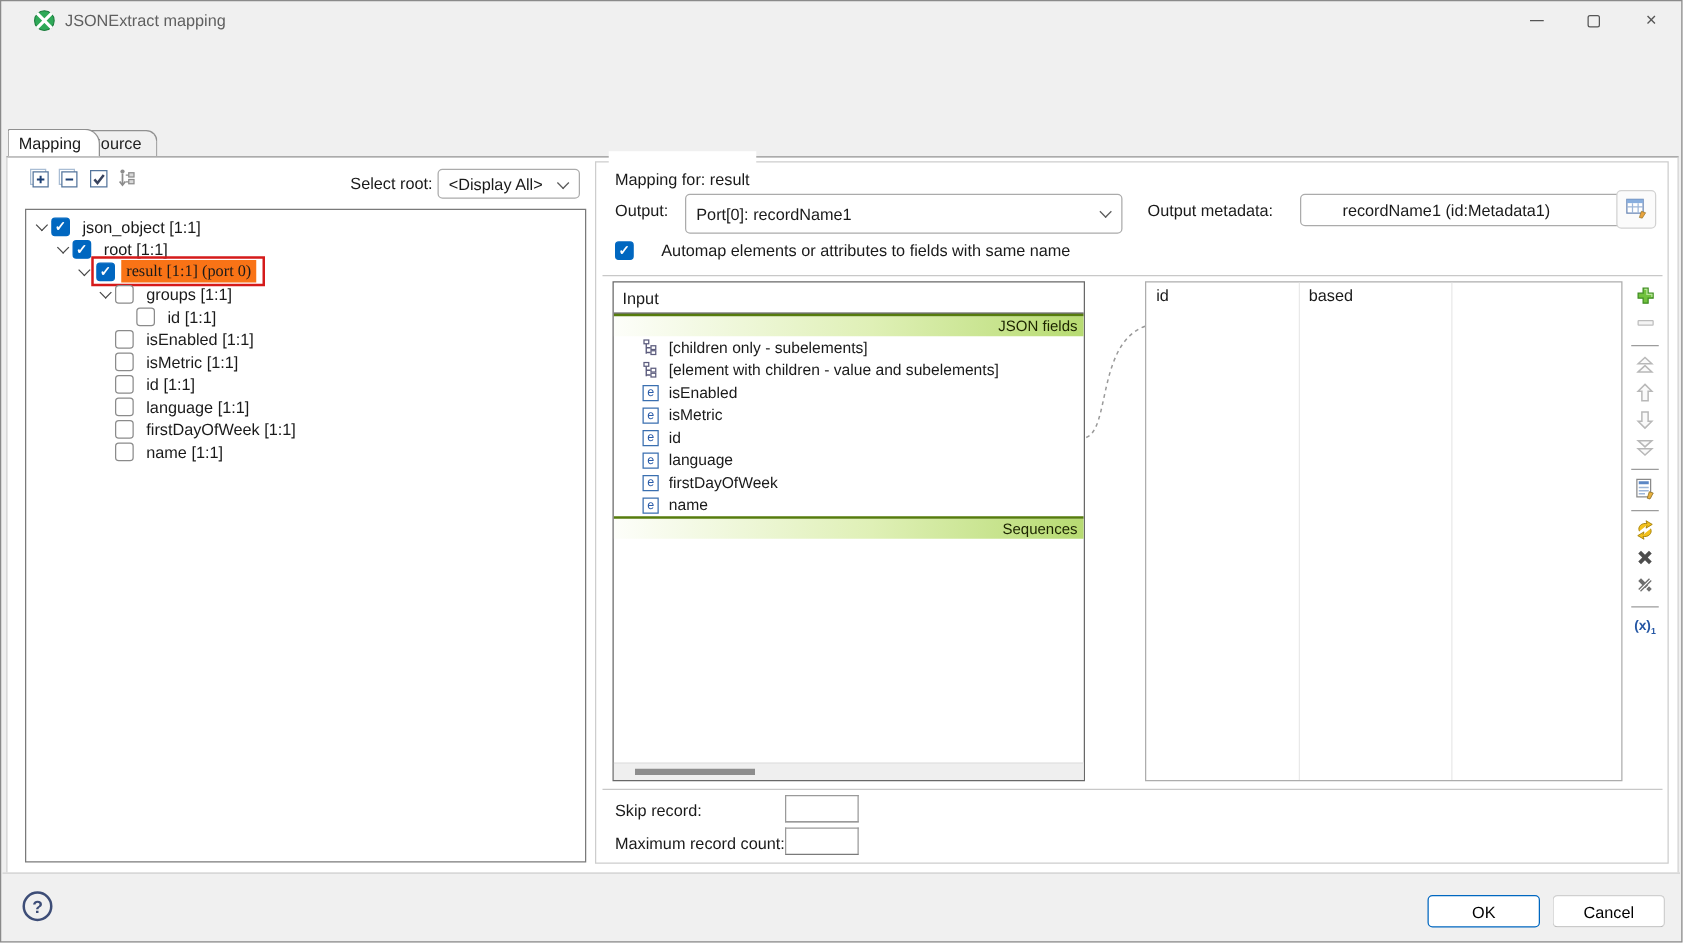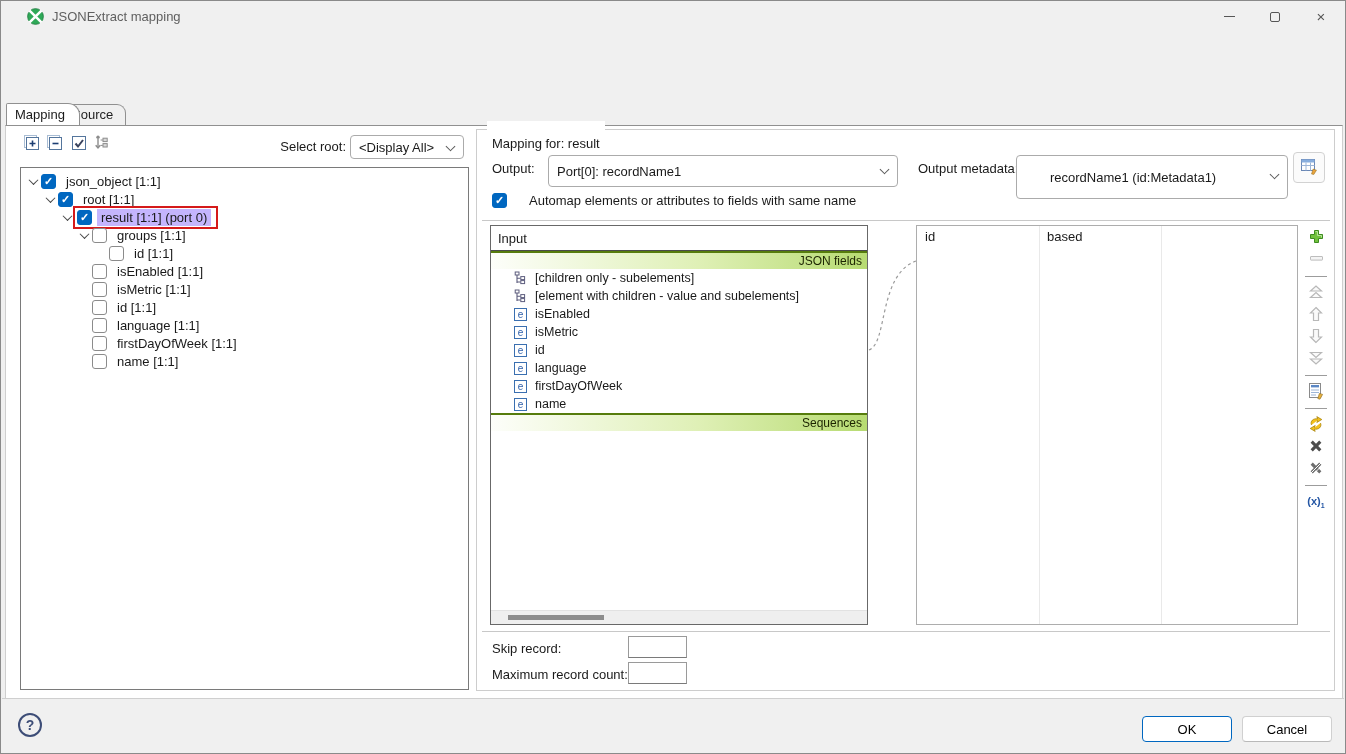--- a/index.html
+++ b/index.html
@@ -40,30 +40,30 @@
 
   
   .tree-box { position:absolute; left:14px; top:41px; width:449px; height:523px; border:1px solid #7a7a7a; background:#fff; overflow:hidden; padding-top:4px; }
   .tree-row { height:18px; display:flex; align-items:center; white-space:nowrap; }
   .chevcell { width:16px; display:inline-flex; justify-content:center; flex:none; }
   .chevdown { width:7px; height:7px; border-right:1.5px solid #454545; border-bottom:1.5px solid #454545; transform:rotate(45deg) translate(-1px,-1px); }
   .cb { width:15px; height:15px; border-radius:3px; flex:none; display:inline-flex; align-items:center; justify-content:center; margin-right:6px; }
   .cb.checked { background:#0067c0; color:#fff; font-size:11px; font-weight:bold; border:1px solid #0067c0; }
   .cb.unchecked { background:#fff; border:1px solid #8b8b8b; }
   .tree-label { padding:1px 4px; }
-  .tree-label.selected { background:#c4b5fd; }
+  .tree-label.selected { background:#f97316;font-family:Liberation Serif, serif; }
   .redbox { display:inline-flex; align-items:center; border:2px solid #d51a1a; padding:1px 5px 1px 2px; margin:-2px 0 -2px -2px; }
   .redbox .cb { margin-right:5px; }
 
   
   .map-group { position:absolute; left:470px; top:3px; width:859px; height:562px; border:1px solid #cdcdcd; }
   .map-group > .group-label { position:absolute; left:10px; top:-9px; background:#fff; padding:15px 5px; }
   .field-label { position:absolute; white-space:nowrap; }
   .combo-output { left:71px; top:25px; width:350px; height:32px; }
-  .combo-metadata { left:539px; top:25px; width:272px; height:44px;padding-left:33px; }
+  .combo-metadata { left:563px; top:25px; width:272px; height:26px;padding-left:33px; }
   .icon-btn { position:absolute; left:816px; top:22px; width:32px; height:31px; border:1px solid #d2d2d2; border-radius:4px; background:#fbfbfb; display:flex; align-items:center; justify-content:center; }
   .automap-cb { position:absolute; left:15px; top:63px; }
   .automap-label { position:absolute; left:52px; top:63px; }
   .hsep { position:absolute; left:5px; right:4px; height:1px; background:#c8c8c8; }
 
   
   .input-table { position:absolute; left:13px; top:95px; width:378px; height:400px; border:1px solid #686868; background:#fff; overflow:hidden; }
   .input-table .table-title { height:25px; line-height:25px; padding-left:7px; border-bottom:1px solid #4a4a4a; }
   .band { height:18px; line-height:16px; text-align:right; padding-right:5px; font-size:12px; color:#1c2400;
           border-top:2px solid #567c0c; background:linear-gradient(90deg,#fdfefa 0%,#dff0b6 55%,#b7db72 100%); }

